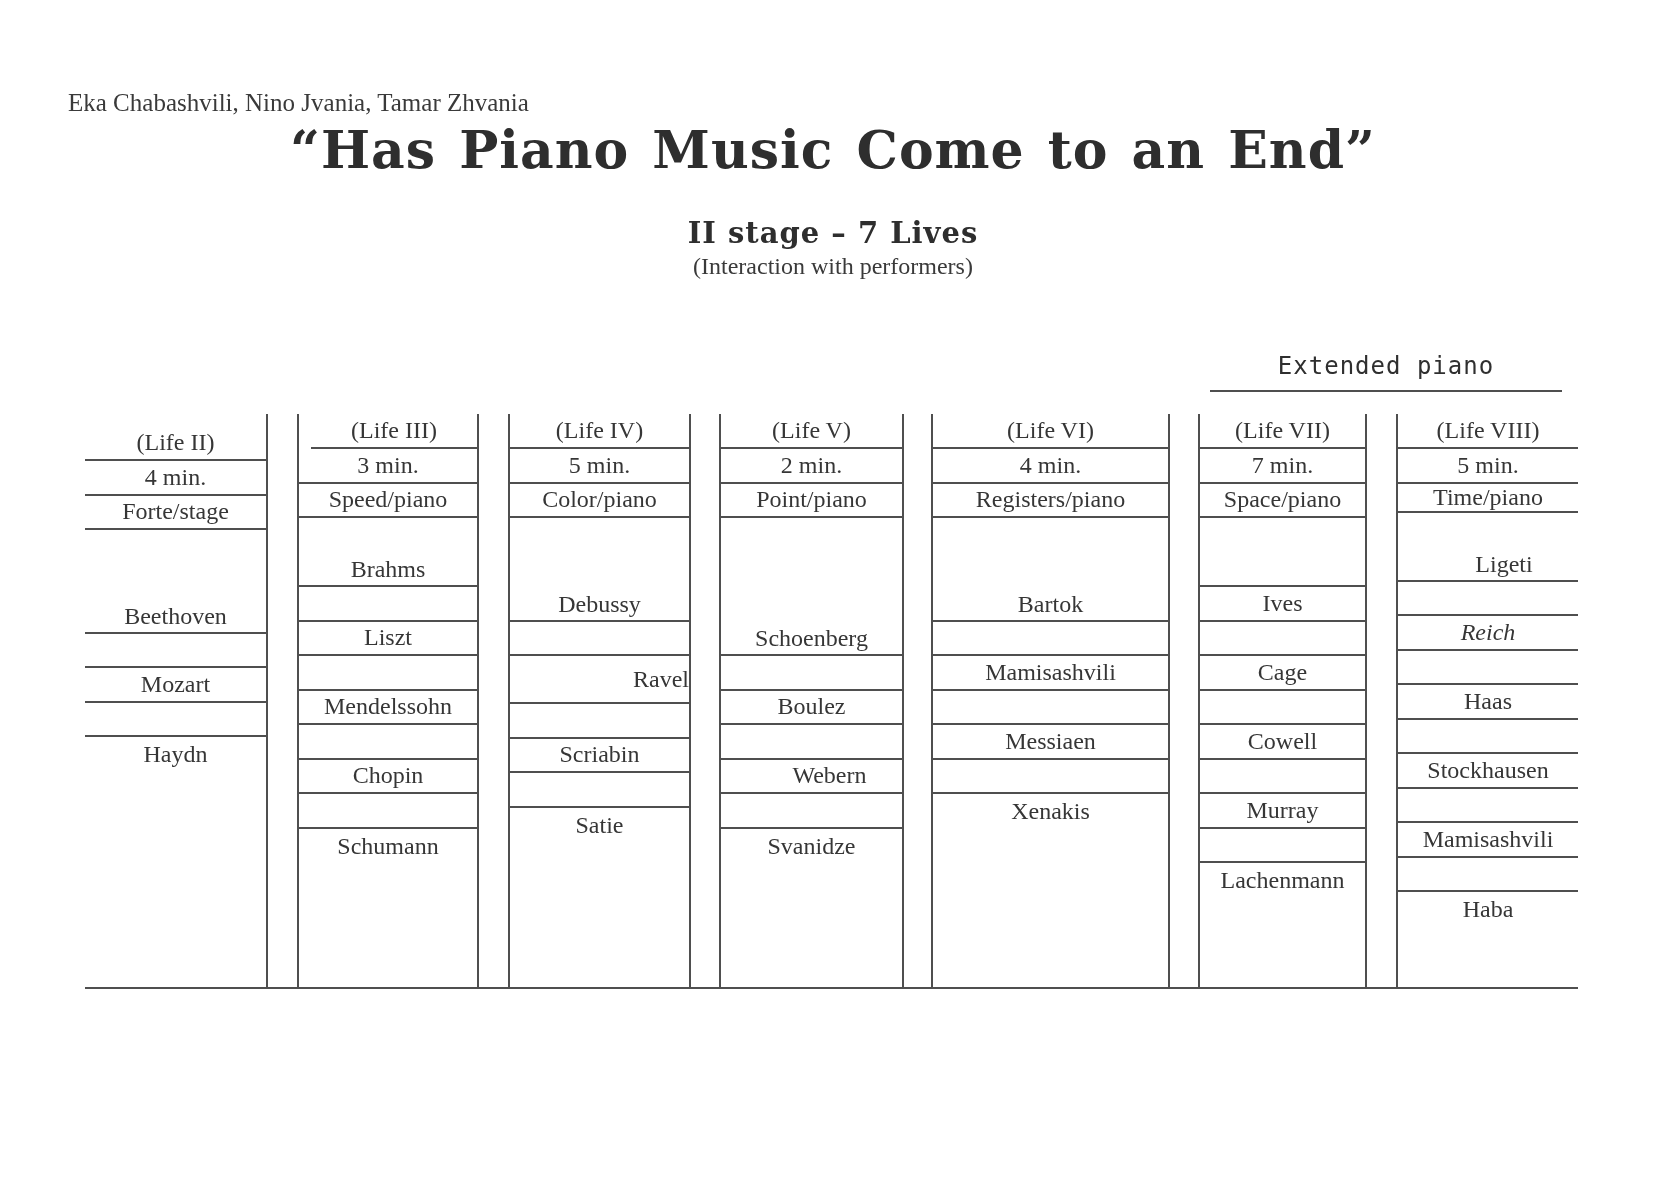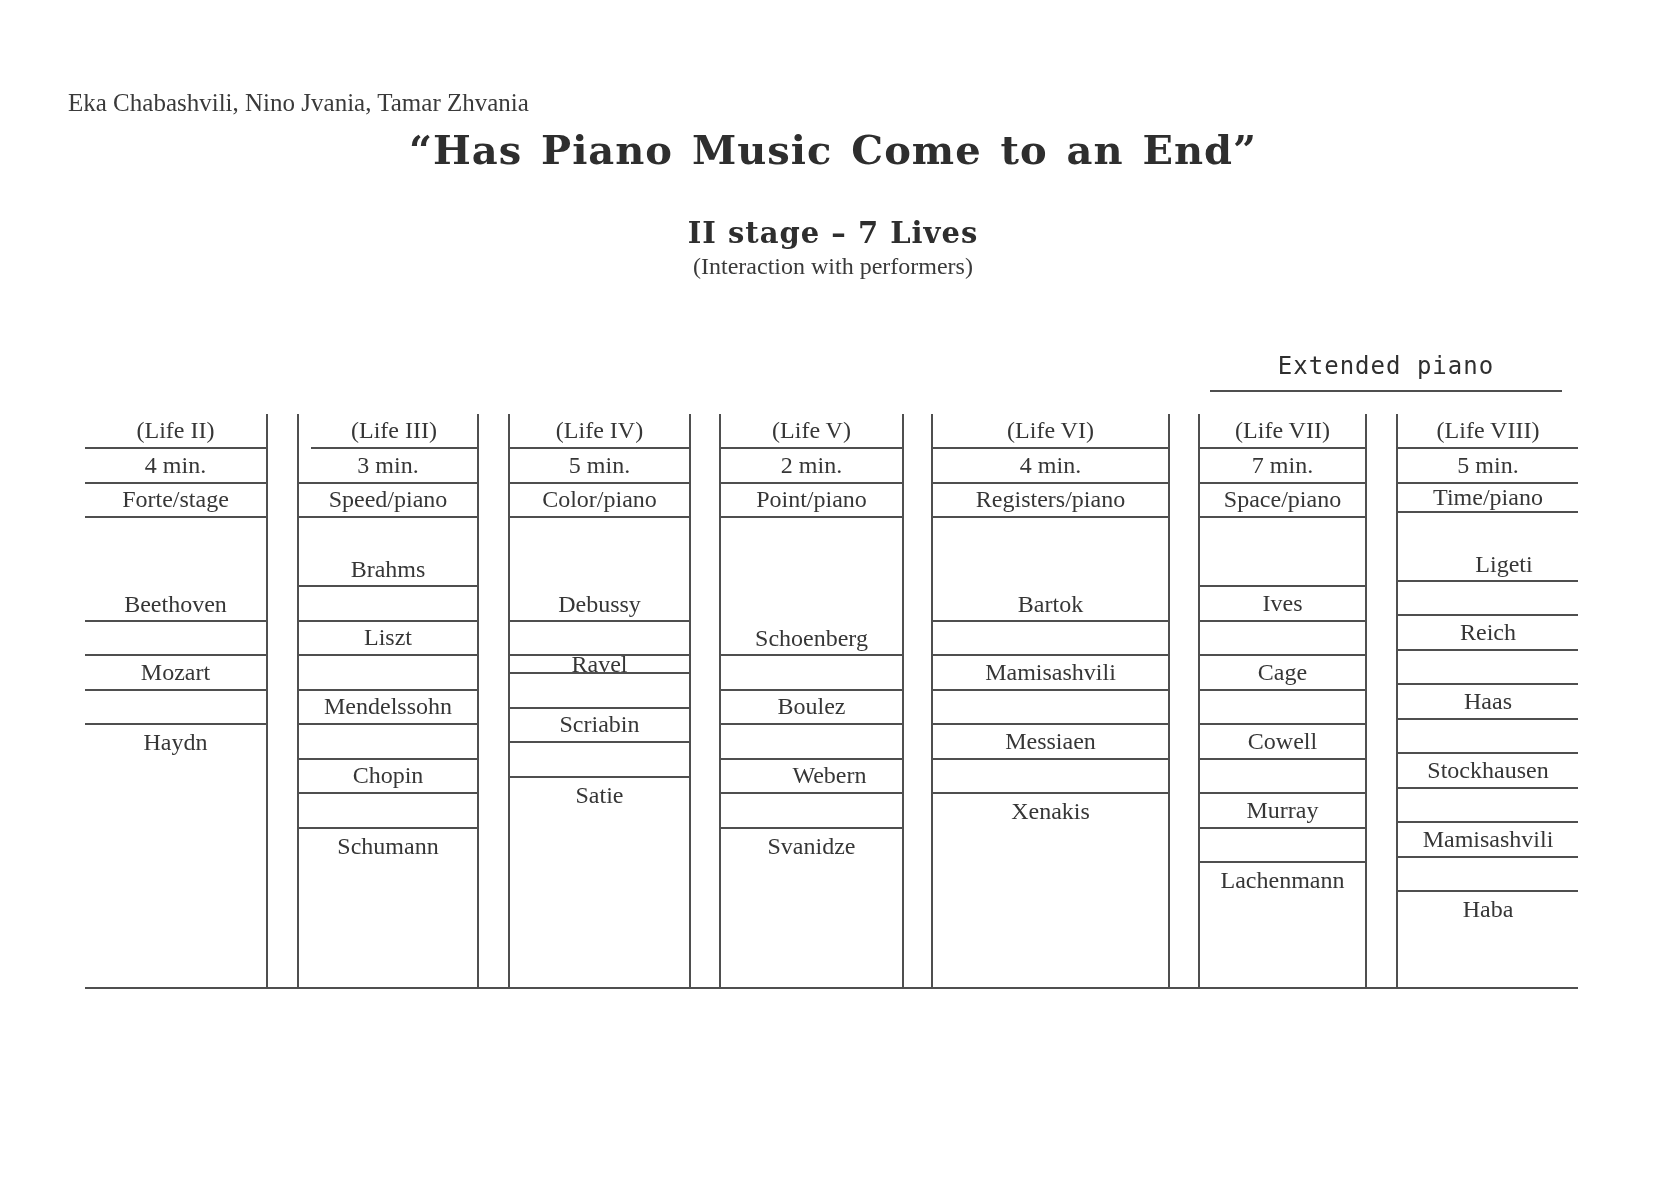--- a/index.html
+++ b/index.html
@@ -15,21 +15,21 @@
   #authors{
     left:68px;top:88px;
     font-size:25px;line-height:30px;
     color:#3a3a3a;
   }
   #title{
     left:0;top:124px;width:1666px;
     text-align:center;
     font-family:"DejaVu Serif","Liberation Serif",serif;
     font-weight:bold;
-    font-size:40px;line-height:52px;
+    font-size:52px;line-height:52px;
     letter-spacing:1px;word-spacing:4px;
     color:#2e2e2e;
   }
   #stage{
     left:0;top:215px;width:1666px;
     text-align:center;
     font-family:"DejaVu Serif","Liberation Serif",serif;
     font-weight:bold;
     font-size:29px;line-height:36px;
     letter-spacing:1px;
@@ -84,21 +84,21 @@
 
 <div id="page">
   <div class="abs" id="authors">Eka Chabashvili, Nino Jvania, Tamar Zhvania</div>
   <div class="abs" id="title">“Has Piano Music Come to an End”</div>
   <div class="abs" id="stage">II stage – 7 Lives</div>
   <div class="abs" id="extended">Extended piano</div>
   <div class="abs" id="stage-note">(Interaction with performers)</div>
 
   <div id="table-area">
       <div class="col no-left" style="left: 85px; width: 183px;">
-        <div class="cell" style="height: 35px;">
+        <div class="cell" style="height: 35px; margin-top: 12px;">
           <span>(Life II)</span>
         </div>
         <div class="cell" style="height: 34.5px;">
           <span>4 min.</span>
         </div>
         <div class="cell" style="height: 34.5px;">
           <span>Forte/stage</span>
         </div>
         <div class="cell merged" style="height: 103.5px;">
           <span>Beethoven</span>
@@ -149,21 +149,21 @@
         <div class="cell" style="height: 34.5px;">
           <span>5 min.</span>
         </div>
         <div class="cell" style="height: 34.5px;">
           <span>Color/piano</span>
         </div>
         <div class="cell merged" style="height: 103.5px;">
           <span>Debussy</span>
         </div>
         <div class="cell single" style="height: 34.5px;"></div>
-        <div class="cell single" style="height: 18px;">
+        <div class="cell single" style="height: 48px; align-items: flex-end;">
           <span>Ravel</span>
         </div>
         <div class="cell single" style="height: 34.5px;"></div>
         <div class="cell single" style="height: 34.5px;">
           <span>Scriabin</span>
         </div>
         <div class="cell single" style="height: 34.5px;"></div>
         <div class="cell fill">
           <span>Satie</span>
         </div>
@@ -258,21 +258,21 @@
         <div class="cell" style="height: 34.5px;">
           <span>5 min.</span>
         </div>
         <div class="cell" style="height: 29px;">
           <span>Time/piano</span>
         </div>
         <div class="cell merged" style="height: 69px; padding-left: 32px;">
           <span>Ligeti</span>
         </div>
         <div class="cell single" style="height: 34.5px;"></div>
-        <div class="cell single" style="height: 34.5px;">
+        <div class="cell single" style="height: 34.5px; font-style: italic;">
           <span>Reich</span>
         </div>
         <div class="cell single" style="height: 34.5px;"></div>
         <div class="cell single" style="height: 34.5px;">
           <span>Haas</span>
         </div>
         <div class="cell single" style="height: 34.5px;"></div>
         <div class="cell single" style="height: 34.5px;">
           <span>Stockhausen</span>
         </div>

